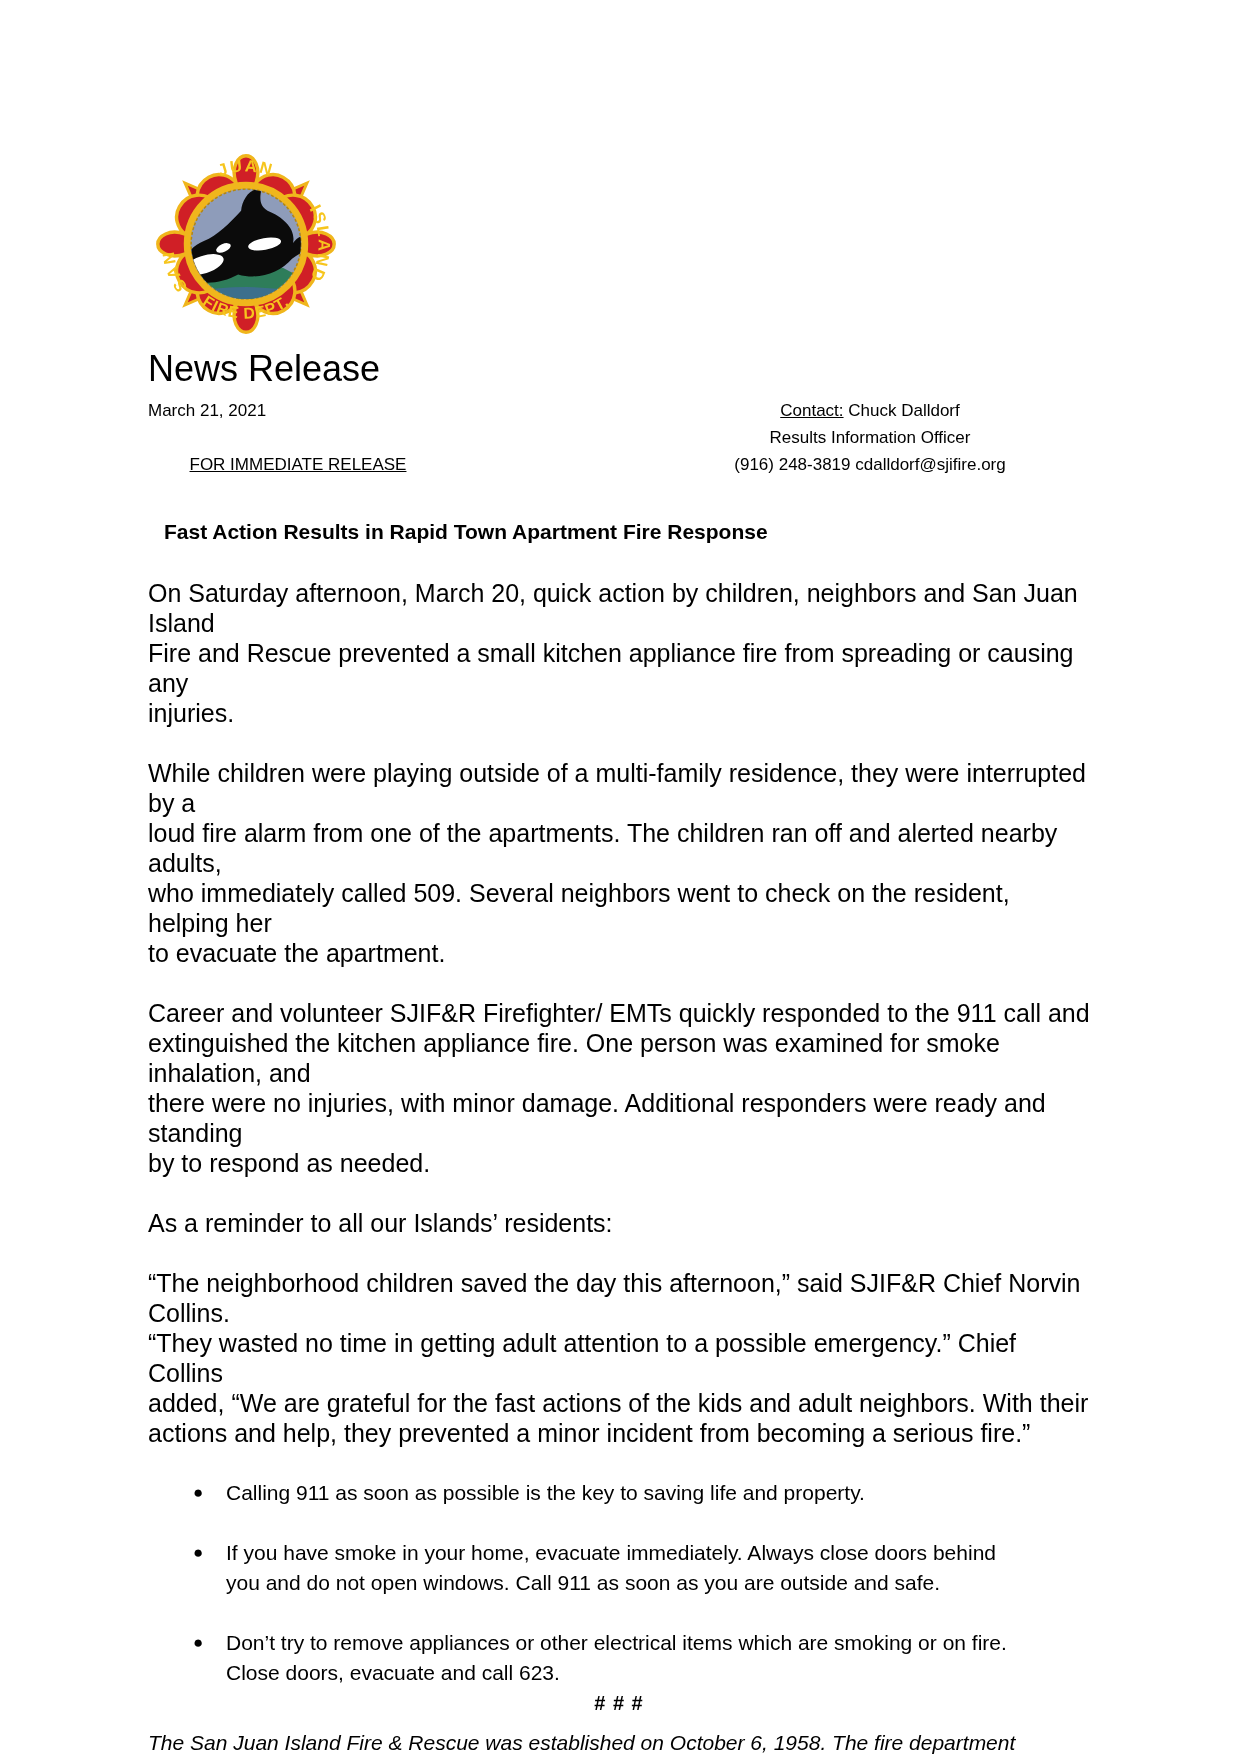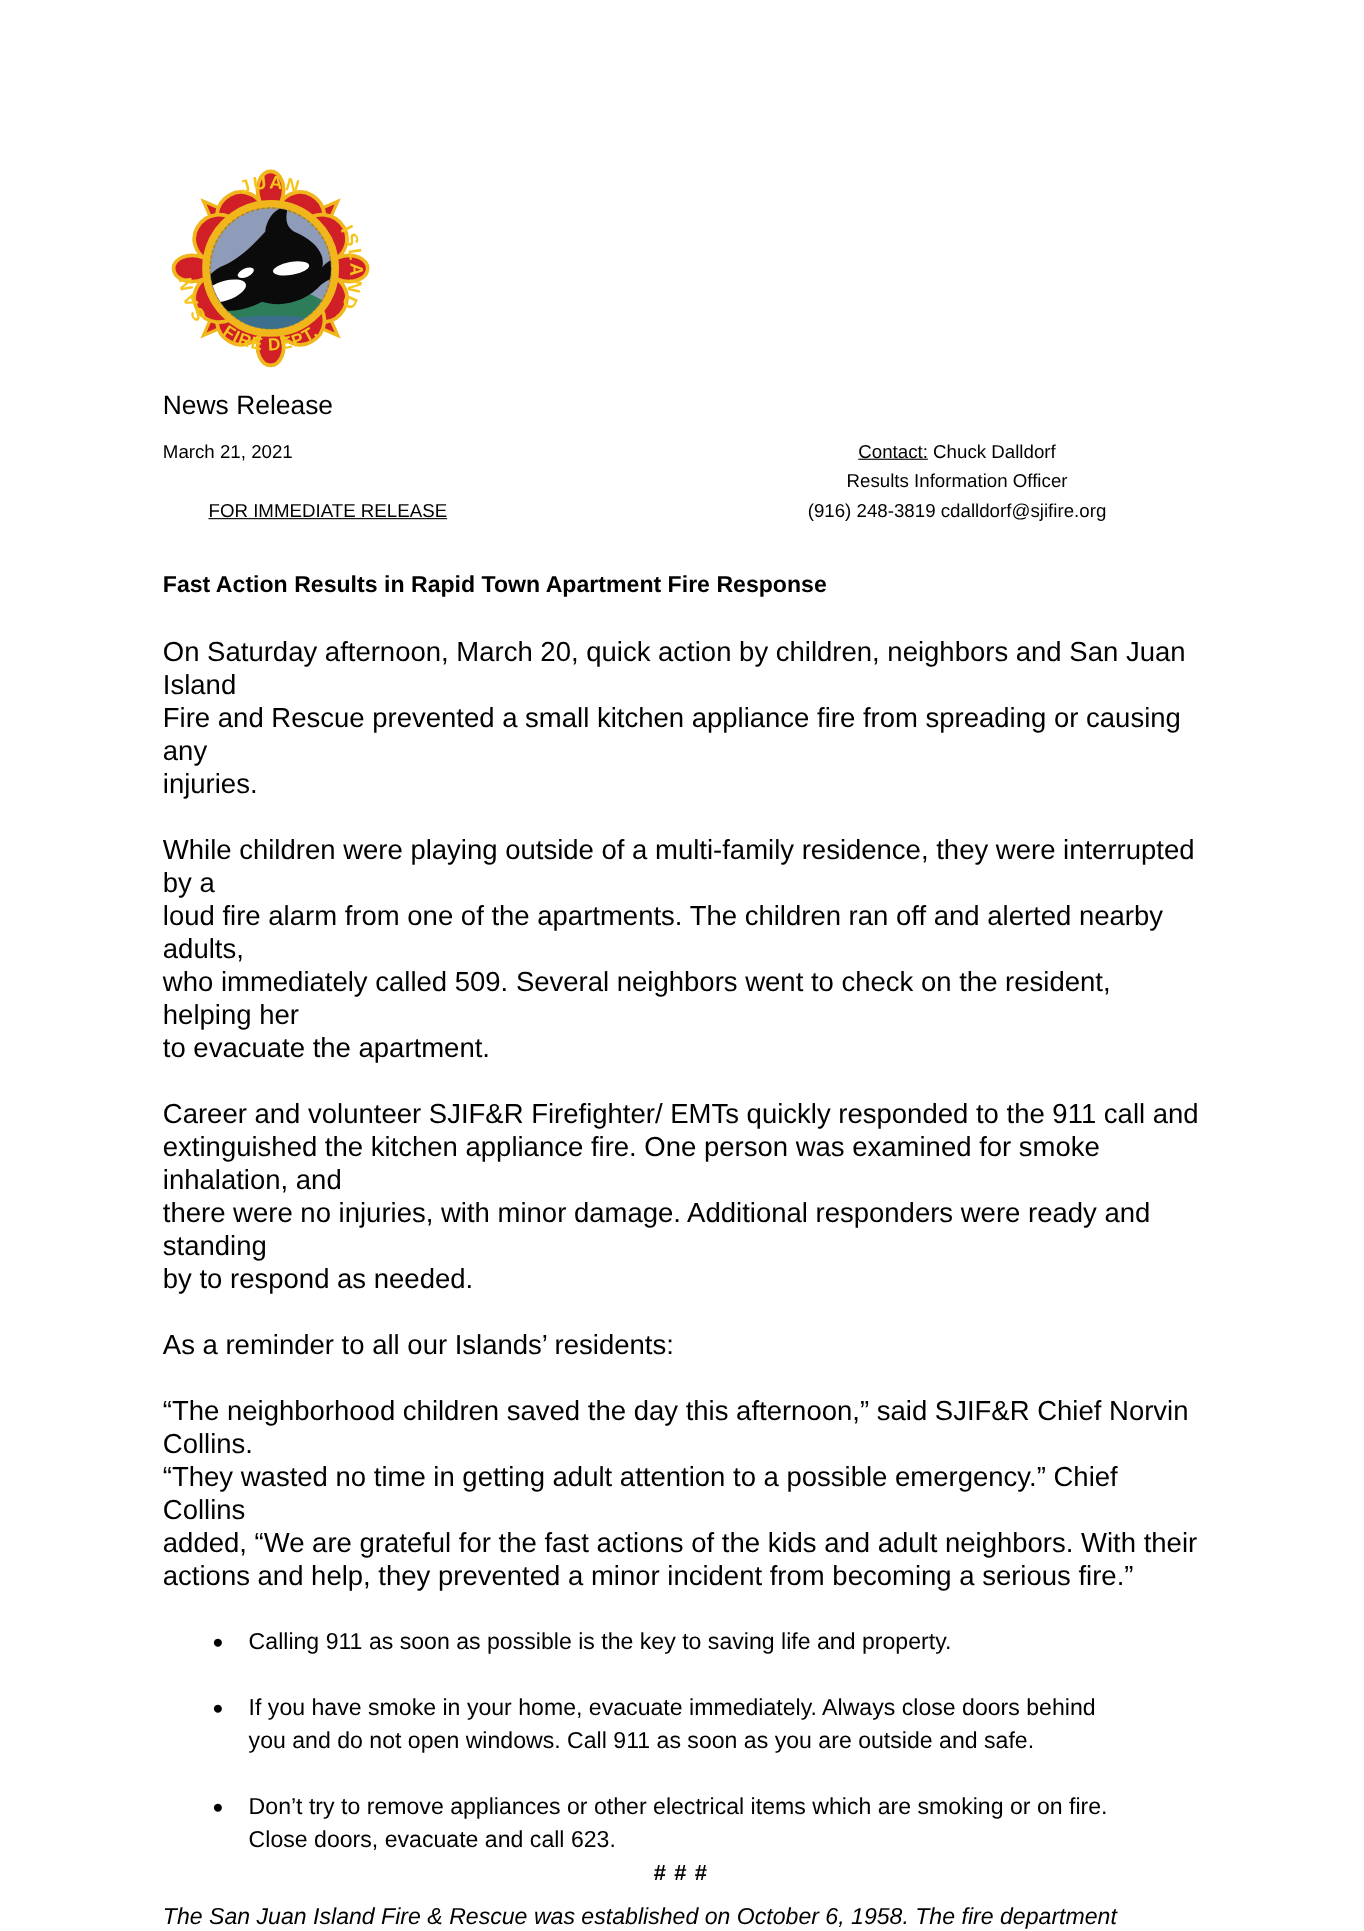--- a/index.html
+++ b/index.html
@@ -9,41 +9,41 @@
     height:1755px;
     background:#ffffff;
     box-sizing:border-box;
     padding:143px 150px 0 148px;
     font-family:"Liberation Sans", sans-serif;
     color:#000000;
     overflow:hidden;
   }
   .logo-wrap{width:196px;height:202px;}
   .title{
-    font-size:24px;
+    font-size:36px;
     font-weight:400;
     line-height:44px;
     margin:2px 0 0 0;
   }
   .header-row{
     display:flex;
     justify-content:space-between;
     margin-top:6px;
     font-size:17px;
     line-height:27px;
   }
   .header-left{min-width:300px;}
   .header-right{width:440px;text-align:center;}
   .spacer-line{height:27px;}
   .u{text-decoration:underline;text-align:center;}
   .headline{
     font-size:21px;
     font-weight:700;
     line-height:32px;
-    margin:38px 0 0 0;
+    margin:38px 0 0 16px;
   }
   .body-text{
     font-size:25px;
     line-height:30px;
     margin:30px 0 0 0;
     white-space:pre-line;
   }
   .bullet-list{margin:0;padding:0;list-style:none;}
   .bullet-item{
     display:flex;

